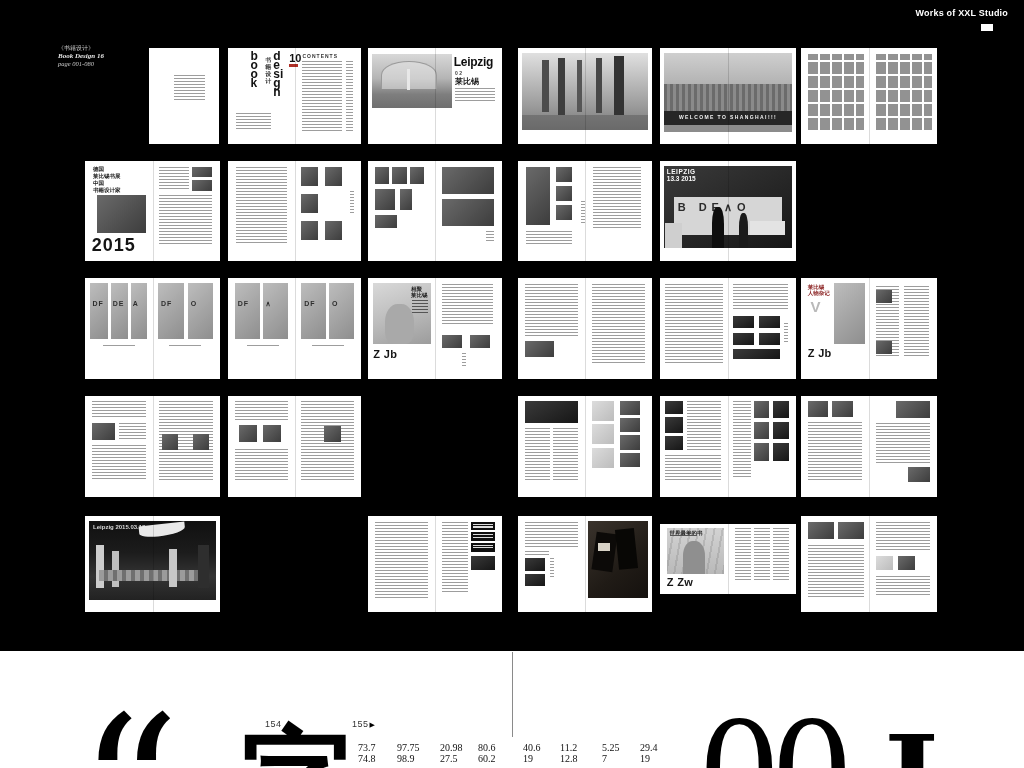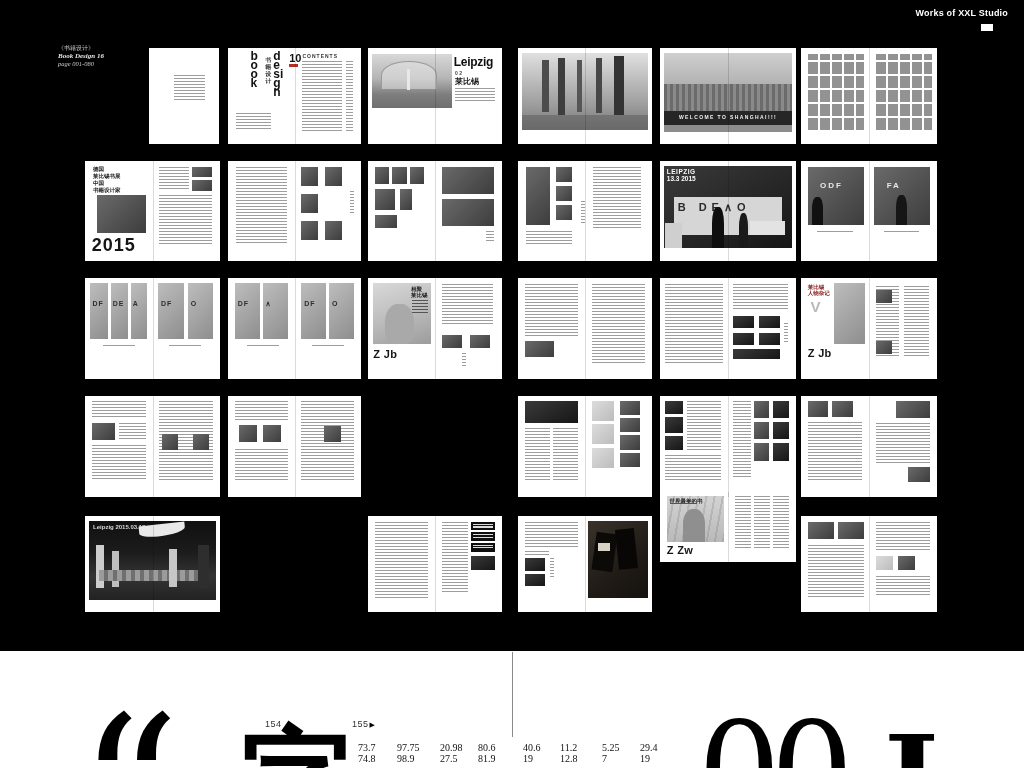--- a/index.html
+++ b/index.html
@@ -160,30 +160,20 @@
     <b style="left:5%;top:7%;font-size:6.5px;font-weight:bold;color:#fafafa;letter-spacing:.5px">LEIPZIG</b>
     <b style="left:5%;top:14%;font-size:6.5px;font-weight:bold;color:#fafafa">13.3 2015</b>
     <i style="left:10%;top:36%;width:80%;height:38%;background:#d6d6d6"></i>
     <b style="left:13%;top:40%;font-size:11px;font-weight:bold;color:#2b2b2b;letter-spacing:5px">B DE∧O</b>
     <i style="left:38%;top:46%;width:9%;height:41%;background:#0e0e0e;border-radius:40% 40% 0 0"></i>
     <i style="left:58%;top:52%;width:7%;height:35%;background:#1a1a1a;border-radius:40% 40% 0 0"></i>
     <i style="left:66%;top:60%;width:26%;height:14%;background:#e3e3e3"></i>
     <i style="left:4%;top:62%;width:12%;height:25%;background:#cfcfcf"></i>
   </div>
 
-  <div class="sp" style="left:801px;top:161px;width:136px;height:100px">
-    <i class="ph dk" style="left:5%;top:6%;width:41%;height:58%"></i>
-    <b style="left:14%;top:20%;font-size:8px;font-weight:bold;color:#e8e8e8;letter-spacing:2px">ODF</b>
-    <i style="left:8%;top:36%;width:8%;height:28%;background:#111;border-radius:40% 40% 0 0"></i>
-    <b class="tl" style="left:12%;top:70%;width:26%;height:3%"></b>
-    <i class="ph dk" style="left:54%;top:6%;width:41%;height:58%"></i>
-    <b style="left:63%;top:20%;font-size:8px;font-weight:bold;color:#e8e8e8;letter-spacing:2px">FA</b>
-    <i style="left:70%;top:34%;width:8%;height:30%;background:#161616;border-radius:40% 40% 0 0"></i>
-    <b class="tl" style="left:61%;top:70%;width:26%;height:3%"></b>
-  </div>
 
   <div class="sp" style="left:85px;top:278px;width:135px;height:101px">
     <i class="ph" style="left:4%;top:5%;width:13%;height:55%">
         <u class="sl">DF</u>
       </i>
     <i class="ph" style="left:19%;top:5%;width:13%;height:55%">
         <u class="sl">DE</u>
       </i>
     <i class="ph" style="left:34%;top:5%;width:12%;height:55%">
         <u class="sl">A</u>
@@ -340,21 +330,21 @@
     <b class="tl" style="left:5%;top:36%;width:18%;height:5%"></b>
     <i class="ph xd" style="left:5%;top:44%;width:15%;height:13%"></i>
     <i class="ph xd" style="left:5%;top:60%;width:15%;height:13%"></i>
     <b class="tl" style="left:24%;top:44%;width:3%;height:20%"></b>
     <i class="ph xd" style="left:52%;top:5%;width:45%;height:80%;background:linear-gradient(140deg,#3a332c 0%,#201b16 60%,#15110e 100%)"></i>
     <i style="left:57%;top:18%;width:16%;height:40%;background:#0c0a08;transform:rotate(8deg)"></i>
     <i style="left:74%;top:14%;width:14%;height:42%;background:#080705;transform:rotate(-6deg)"></i>
     <i style="left:60%;top:28%;width:9%;height:8%;background:#d8d2c6"></i>
   </div>
 
-  <div class="sp" style="left:660px;top:492px;width:136px;height:70px">
+  <div class="sp" style="left:660px;top:524px;width:136px;height:70px">
     <i class="ph" style="left:5%;top:5%;width:42%;height:66%;background:linear-gradient(180deg,#d3d3d3,#b9b9b9)"></i>
     <i style="left:5%;top:5%;width:42%;height:66%;background:repeating-linear-gradient(100deg,transparent 0 6px,rgba(120,120,120,.25) 6px 8px)"></i>
     <i style="left:17%;top:24%;width:16%;height:47%;background:#8f8f8f;border-radius:45% 45% 0 0"></i>
     <b class="cnh" style="left:7%;top:8%;color:#222">世界最美的书</b>
     <b class="tl dark" style="left:7%;top:15%;width:20%;height:4%"></b>
     <b class="bigname" style="left:5%;top:74%;font-size:11px">Z Zw</b>
     <b class="tl" style="left:55%;top:6%;width:12%;height:76%"></b>
     <b class="tl" style="left:69%;top:6%;width:12%;height:76%"></b>
     <b class="tl" style="left:83%;top:6%;width:12%;height:76%"></b>
   </div>
@@ -384,21 +374,21 @@
   <div class="meas" style="left:397px">
     <div>97.75</div>
       <div>98.9</div>
   </div>
   <div class="meas" style="left:440px">
     <div>20.98</div>
       <div>27.5</div>
   </div>
   <div class="meas" style="left:478px">
     <div>80.6</div>
-      <div>81.9</div>
+      <div>60.2</div>
   </div>
   <div class="meas" style="left:523px">
     <div>40.6</div>
       <div>19</div>
   </div>
   <div class="meas" style="left:560px">
     <div>11.2</div>
       <div>12.8</div>
   </div>
   <div class="meas" style="left:602px">

